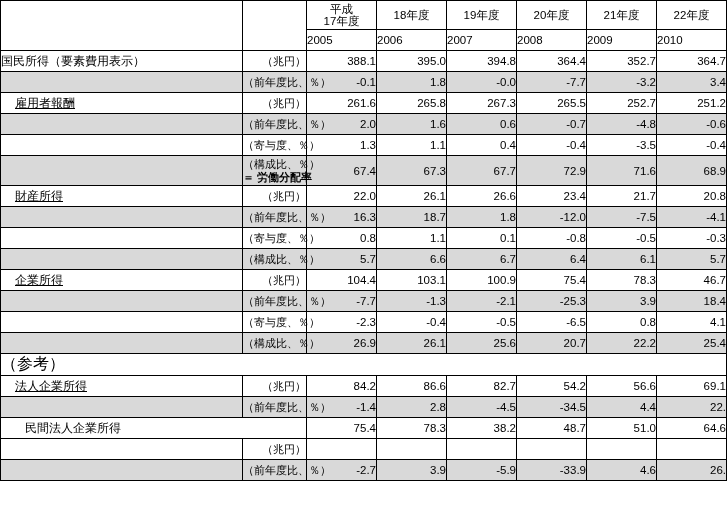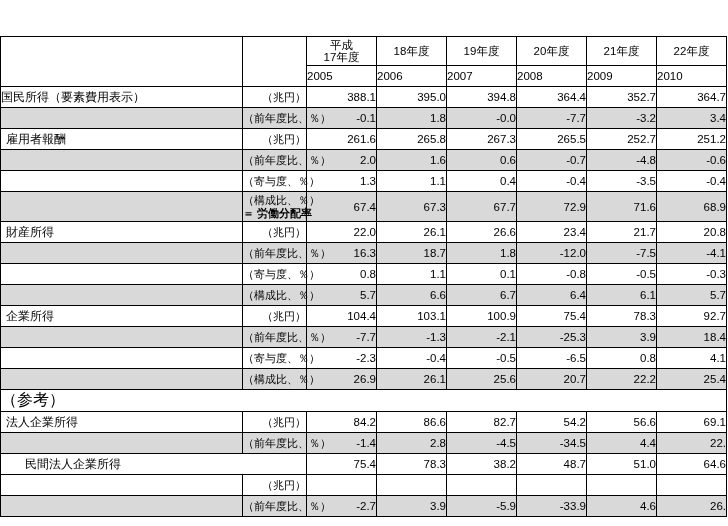--- a/index.html
+++ b/index.html
@@ -18,21 +18,20 @@
     position: relative;
     width: 728px;
     height: 526px;
     background: #fff;
   }
   table.stat {
     border-collapse: collapse;
     table-layout: fixed;
     width: 588px;
     font-size: 11px;
-    margin-top: 36px;
   }
   table.stat td, table.stat th {
     border: 1px solid #000;
     padding: 0;
     vertical-align: middle;
     font-weight: normal;
   }
   
   col.c-label { width: 242px; }
   col.c-unit  { width: 64px; }
@@ -51,21 +50,21 @@
     font-size: 11.5px;
   }
   .corner { border: 1px solid #000; background: #fff; }
   .corner-blank { border-left: none; border-top: none; }
 
   .rowlabel {
     padding-left: 6px;
     font-size: 12px;
     white-space: nowrap;
   }
-  .rowlabel.indent1 { padding-left: 5px; }
+  .rowlabel.indent1 { padding-left: 14px; text-decoration: underline; }
   .rowlabel.indent2 { padding-left: 24px; }
   .unit {
     text-align: right;
     padding-right: 4px;
     font-size: 11px;
     white-space: nowrap;
   }
   .num {
     text-align: right;
     padding-right: 7px;
@@ -242,21 +241,21 @@
     </tr>
 
     <tr class="r plain">
       <td class="rowlabel indent1">企業所得</td>
       <td class="unit">（兆円）</td>
       <td class="num">104.4</td>
       <td class="num">103.1</td>
       <td class="num">100.9</td>
       <td class="num">75.4</td>
       <td class="num">78.3</td>
-      <td class="num">92.7</td>
+      <td class="num">46.7</td>
     </tr>
     <tr class="r shade">
       <td class="rowlabel indent1"></td>
       <td class="unit">（前年度比、％）</td>
       <td class="num">-7.7</td>
       <td class="num">-1.3</td>
       <td class="num">-2.1</td>
       <td class="num">-25.3</td>
       <td class="num">3.9</td>
       <td class="num">18.4</td>

